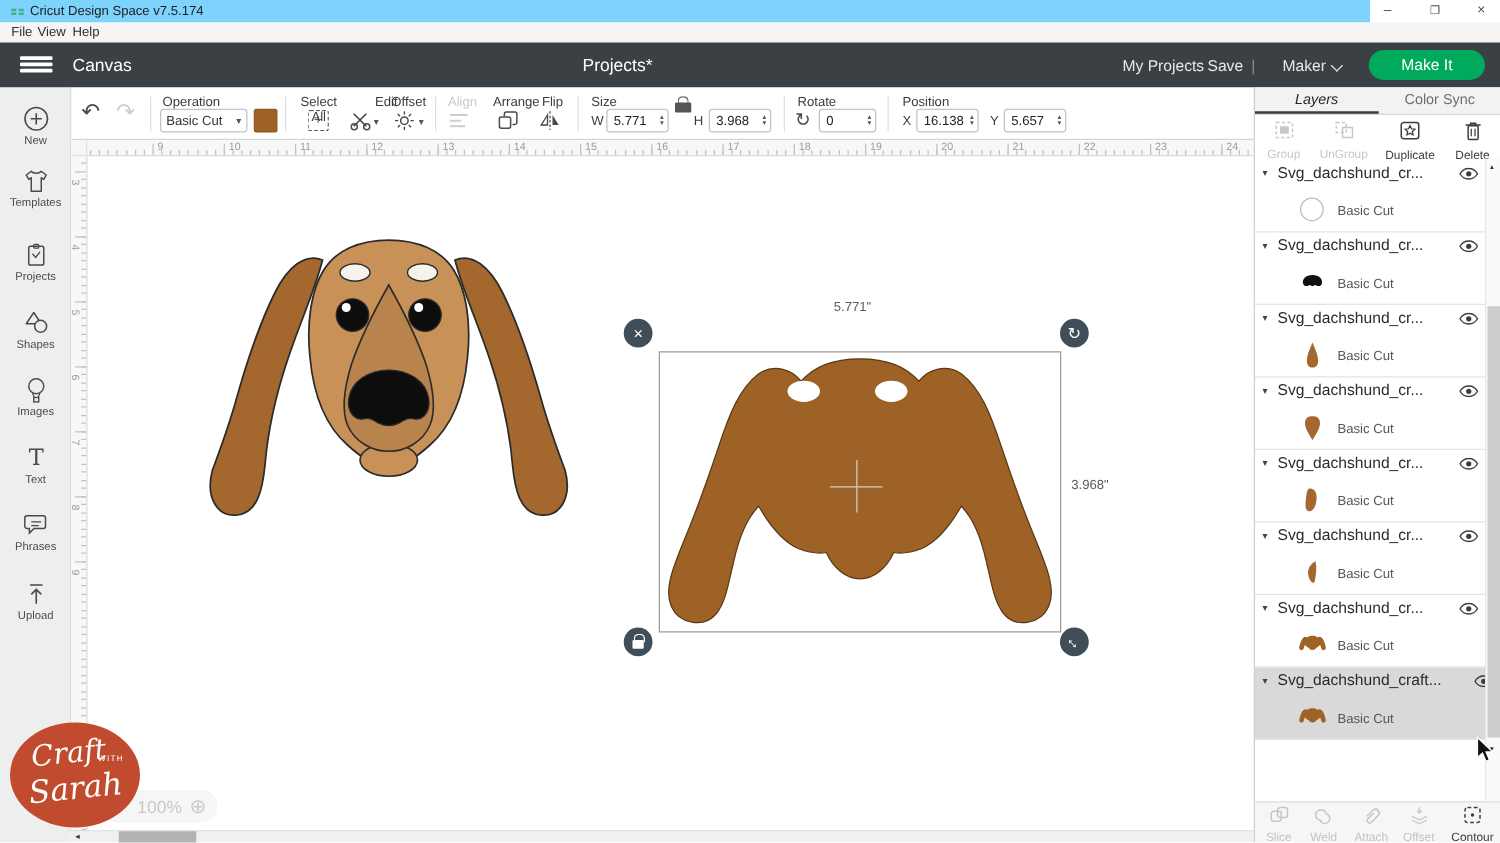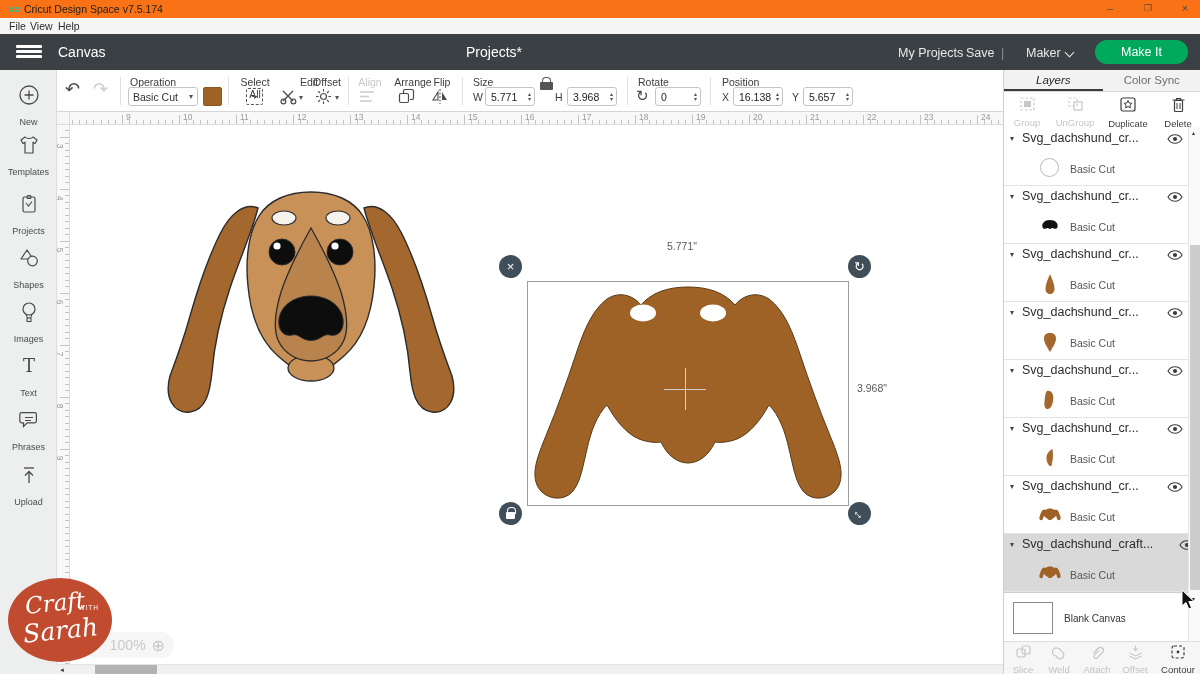--- a/index.html
+++ b/index.html
@@ -1,21 +1,21 @@
 <!DOCTYPE html>
 <html style="--brown: #9E6226; --ear-brown: #A4682F; --face-tan: #C79158; --muzzle-tan: #B8834C; --accent-green: #00A95C; --logo-red: #C04B2E; --header-dark: #3B4044;"><head>
 <meta charset="utf-8">
 <style>
   * { box-sizing: border-box; margin:0; padding:0; }
   html,body { width:1200px; height:674px; overflow:hidden; }
   body { font-family:"Liberation Sans", sans-serif; position:relative; background:#fff; color:#333; }
   .abs { position:absolute; }
 
   
-  #titlebar { left:0; top:0; width:1200px; height:18px; background:#f97316; }
+  #titlebar { left:0; top:0; width:1096px; height:18px; background:#7dd3fc; }
   #app-title { left:24px; top:3px; font-size:10.5px; color:#1d1d1d; }
   #app-icon { left:8px; top:5px; }
   .winbtn { top:1px; width:30px; height:16px; text-align:center; font-size:11px; color:#4a4a4a; line-height:15px; }
   #menubar { left:0; top:18px; width:1200px; height:16px; background:#f5f5f5; }
   .menu-item { top:2px; font-size:10.5px; color:#2d2d2d; }
 
   
   #darkbar { left:0; top:34px; width:1200px; height:36px; background:var(--header-dark); }
   .hbar { position:absolute; left:0; width:26px; height:3px; background:#fff; border-radius:1px; }
   #canvas-label { left:58px; top:10px; color:#fff; font-size:14px; }
@@ -34,21 +34,21 @@
   .uni-ico { position:absolute; color:#4a4a4a; }
   .caret-sm { font-size:8px; color:#555; }
   #op-dd { left:71px; top:17px; width:70px; height:19px; border:1px solid #c4c4c4; border-radius:3px; font-size:10.5px; display:flex; align-items:center; padding:0 4px; }
   #op-dd .caret-sm { margin-left:auto; }
   #op-swatch { left:146px; top:17px; width:19px; height:19px; border-radius:2px; background:var(--brown); border:1px solid #8a5a20; }
   .dashed-sq { width:17px; height:17px; border:1.3px dashed #555; border-radius:2px; color:#555; font-size:11px; text-align:center; line-height:15px; }
 
   
   #sidebar { left:0; top:70px; width:57px; height:604px; background:#edefef; border-right:1px solid #dcdcdc; }
   .sb-item { position:absolute; left:0; width:57px; text-align:center; }
-  .sb-item .lbl { font-size:9px; color:#4a4a4a; display:block; margin-top:11px; }
+  .sb-item .lbl { font-size:9px; color:#4a4a4a; display:block; margin-top:1px; }
   .sb-item svg { display:block; margin:0 auto; }
 
   
   #canvas-area { left:57px; top:112px; width:946px; height:552px; background:#fff; }
   #ruler-corner { left:0; top:0; width:13px; height:13px; background:#f6f6f6; border-right:1px solid #ddd; border-bottom:1px solid #ddd; }
   #ruler-top { left:13px; top:0; width:933px; height:13px; background:#f8f8f8; border-bottom:1px solid #ddd; overflow:hidden; }
   #ruler-left { left:0; top:13px; width:13px; height:539px; background:#f8f8f8; border-right:1px solid #ddd; overflow:hidden; }
   .rt-num { position:absolute; top:0; font-size:8.5px; color:#9a9a9a; }
   .rt-tick { position:absolute; bottom:0; width:1px; background:#c2c2c2; }
   .rl-num { position:absolute; left:1px; font-size:8.5px; color:#9a9a9a; transform:rotate(90deg); transform-origin:center; }
@@ -787,24 +787,20 @@
       <svg class="eye" width="16" height="10">
           <use href="#eye-ico"></use>
         </svg>
       <svg class="th" viewBox="0 0 24 24">
           <use href="#th-dog-head"></use>
         </svg>
       <span class="cut">Basic Cut</span>
     </div>
   </div>
 
-  <div id="blank-row">
-    <div id="blank-swatch"></div>
-    <span id="blank-label">Blank Canvas</span>
-  </div>
 
   <div id="rfooter">
     <div class="rfbtn" style="left:0">
       <svg width="17" height="16">
           <rect x="2" y="5" width="8" height="8" rx="2" fill="none" stroke="#c6c6c6" stroke-width="1.2"></rect>
           <rect x="7" y="2" width="8" height="8" rx="2" fill="none" stroke="#c6c6c6" stroke-width="1.2"></rect>
         </svg>
       <span class="lbl">Slice</span>
     </div>
     <div class="rfbtn" style="left:36px">

